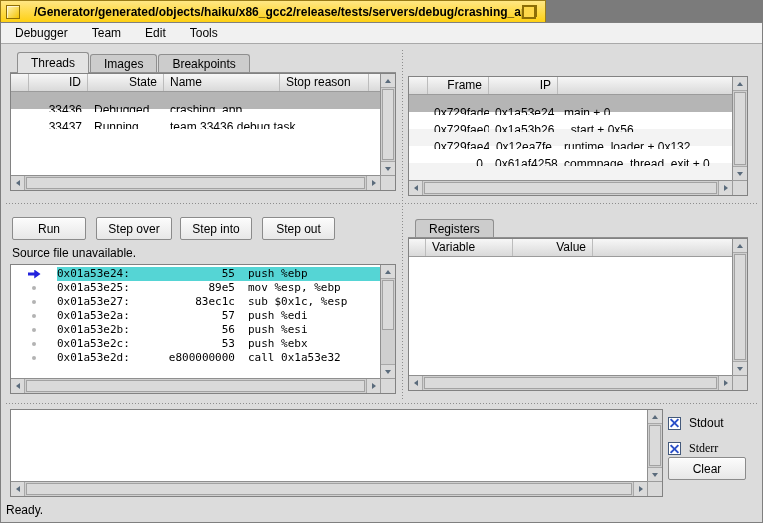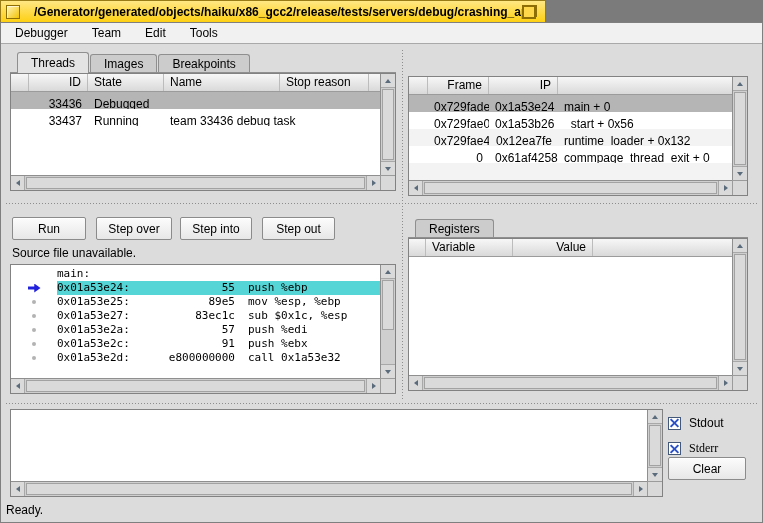--- a/index.html
+++ b/index.html
@@ -72,21 +72,21 @@
     background:linear-gradient(#f7f7f7,#d9d9d9); border-bottom:1px solid #9b9b9b; }
   .th{ padding:0 6px; line-height:16px; border-right:1px solid #bcbcbc;
     white-space:nowrap; overflow:hidden; flex:none; }
   .th.num{ text-align:right; }
   .th.fill{ flex:1; border-right:none; }
   .tbody{ position:absolute; left:0; top:18px; right:15px; bottom:15px; overflow:hidden; background:#fff; }
   .tbody.zebra{ background:repeating-linear-gradient(180deg,#f3f3f3 0 17px,#ffffff 17px 34px); }
   .tr{ display:flex; height:17px; line-height:17px; }
   .tr.selected{ background:#b5b5b5; }
   .tr.white{ background:#fff; }
-  .td{ padding:4px 6px; white-space:nowrap; overflow:hidden; flex:none; }
+  .td{ padding:10px 6px; white-space:nowrap; overflow:hidden; flex:none; }
   .td.num{ text-align:right; }
   .td.grow{ flex:1; }
 
   
   .vscroll{ position:absolute; top:0; right:0; bottom:15px; width:15px;
     border-left:1px solid #8f8f8f; background:#cfcfcf; display:flex; flex-direction:column; }
   .hscroll{ position:absolute; left:0; right:15px; bottom:0; height:15px;
     border-top:1px solid #8f8f8f; background:#cfcfcf; display:flex; }
   .sb-btn{ flex:none; background:#dadada; display:flex; align-items:center; justify-content:center; }
   .vscroll .sb-btn{ height:14px; width:100%; }
@@ -181,30 +181,31 @@
     </div>
   <div class="tab">
       <span>Breakpoints</span>
     </div>
 </div>
 
 <div class="table" style="left:10px; top:73px; width:386px; height:118px;">
   <div class="thead">
     <div class="th" style="width:18px;"></div>
     <div class="th num" style="width:59px;">ID</div>
-    <div class="th" style="width:76px;">State</div>
+    <div class="th" style="width:76px;text-align:right;">State</div>
     <div class="th" style="width:116px;">Name</div>
     <div class="th" style="width:89px;">Stop reason</div>
     <div class="th fill"></div>
   </div>
   <div class="tbody">
     <div class="tr selected">
       <div class="td" style="width:18px;"></div>
       <div class="td num" style="width:59px;">33436</div>
       <div class="td" style="width:76px;">Debugged</div>
+      <div class="td grow">crashing_app</div>
     </div>
     <div class="tr">
       <div class="td" style="width:18px;"></div>
       <div class="td num" style="width:59px;">33437</div>
       <div class="td" style="width:76px;">Running</div>
       <div class="td grow">team 33436 debug task</div>
     </div>
   </div>
   <div class="vscroll">
     <span class="sb-btn first">
@@ -300,28 +301,20 @@
   </div>
 <div class="btn" style="left:262px; top:217px; width:73px;">
     <span>Step out</span>
   </div>
 
 <div class="notice">Source file unavailable.</div>
 
 <div class="disasm">
   <div class="dis-body">
 
-    <div class="dline">
-      <div class="dgutter"></div>
-      <div class="dcontent">
-        <span class="daddr">main:</span>
-        <span class="dbytes"></span>
-        <span class="dinstr"></span>
-      </div>
-    </div>
 
     <div class="dline current">
       <div class="dgutter">
           <span class="cur-arrow"></span>
         </div>
       <div class="dcontent">
         <span class="daddr">0x01a53e24:</span>
         <span class="dbytes">55</span>
         <span class="dinstr">push %ebp</span>
       </div>
@@ -353,28 +346,38 @@
       <div class="dgutter">
           <span class="dot"></span>
         </div>
       <div class="dcontent">
         <span class="daddr">0x01a53e2a:</span>
         <span class="dbytes">57</span>
         <span class="dinstr">push %edi</span>
       </div>
     </div>
 
+    <div class="dline">
+      <div class="dgutter">
+          <span class="dot"></span>
+        </div>
+      <div class="dcontent">
+        <span class="daddr">0x01a53e2b:</span>
+        <span class="dbytes">56</span>
+        <span class="dinstr">push %esi</span>
+      </div>
+    </div>
 
     <div class="dline">
       <div class="dgutter">
           <span class="dot"></span>
         </div>
       <div class="dcontent">
         <span class="daddr">0x01a53e2c:</span>
-        <span class="dbytes">91</span>
+        <span class="dbytes">53</span>
         <span class="dinstr">push %ebx</span>
       </div>
     </div>
 
     <div class="dline">
       <div class="dgutter">
           <span class="dot"></span>
         </div>
       <div class="dcontent">
         <span class="daddr">0x01a53e2d:</span>

